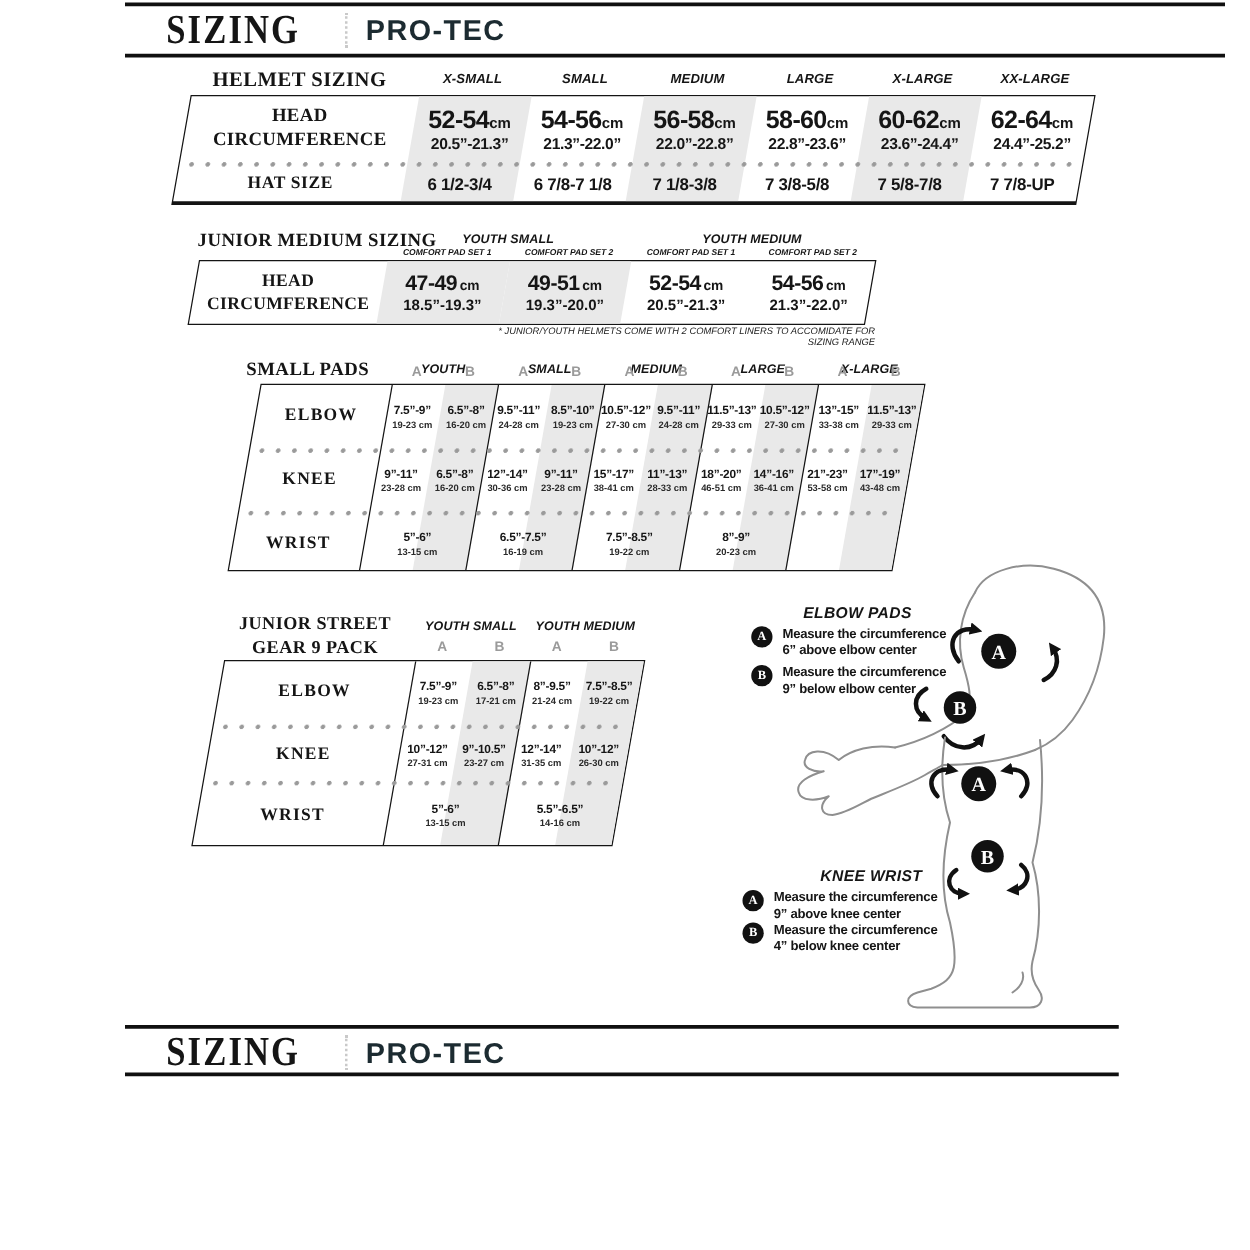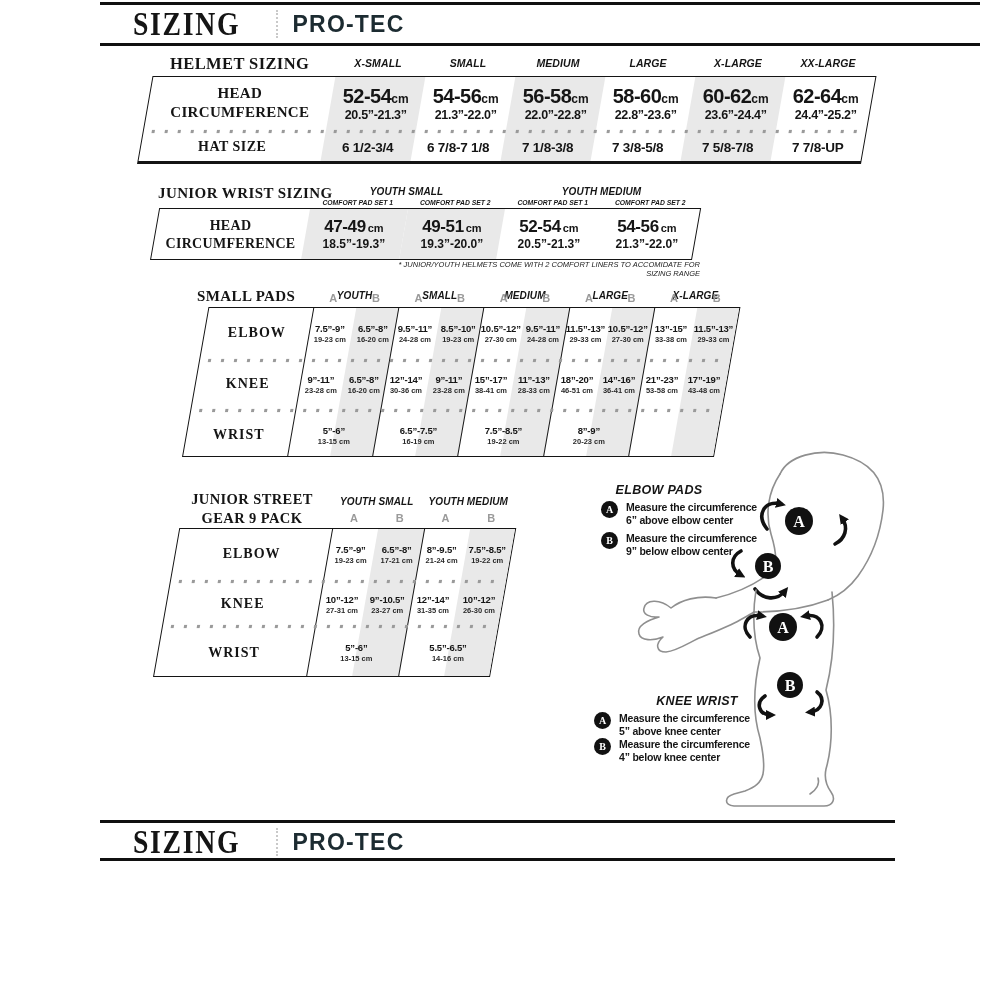--- a/index.html
+++ b/index.html
@@ -138,21 +138,21 @@
       </div>
     <div class="tc" style="width:90px">
         <div class="us h-hat">7 5/8-7/8</div>
       </div>
     <div class="tc" style="width:90px">
         <div class="us h-hat">7 7/8-UP</div>
       </div>
   </div>
 </div>
 
-<div class="sec-title" style="left:158px;top:185px;font-size:15px">JUNIOR WRIST SIZING</div>
+<div class="sec-title" style="left:158px;top:185px;font-size:15px">JUNIOR MEDIUM SIZING</div>
 <div class="hdr-flex" style="left:309px;top:186px;width:390px">
   <div class="szhead" style="font-size:10px">YOUTH SMALL</div>
   <div class="szhead" style="font-size:10px">YOUTH MEDIUM</div>
 </div>
 <div class="hdr-flex" style="left:309px;top:199px;width:390px">
   <div class="padset">COMFORT PAD SET 1</div>
   <div class="padset">COMFORT PAD SET 2</div>
   <div class="padset">COMFORT PAD SET 1</div>
   <div class="padset">COMFORT PAD SET 2</div>
 </div>
@@ -490,42 +490,42 @@
       </div>
     <div class="tc" style="flex:2">
         <div class="us">
           <div class="s-in">5.5”-6.5”</div>
           <div class="s-cm">14-16 cm</div>
         </div>
       </div>
   </div>
 </div>
 
-<div class="g-title" style="left:569px;top:483px;width:180px">ELBOW PADS</div>
+<div class="g-title" style="left:596px;top:483px;width:180px">ELBOW PADS</div>
 <div class="g-item" style="left:601px;top:501px">
   <div class="g-bullet">A</div>
   <div class="g-text">
       <div>Measure the circumference</div>
       <div>6” above elbow center</div>
     </div>
 </div>
 <div class="g-item" style="left:601px;top:532px">
   <div class="g-bullet">B</div>
   <div class="g-text">
       <div>Measure the circumference</div>
       <div>9” below elbow center</div>
     </div>
 </div>
 
 <div class="g-title" style="left:607px;top:694px;width:180px">KNEE WRIST</div>
 <div class="g-item" style="left:594px;top:712px">
   <div class="g-bullet">A</div>
   <div class="g-text">
       <div>Measure the circumference</div>
-      <div>5” above knee center</div>
+      <div>9” above knee center</div>
     </div>
 </div>
 <div class="g-item" style="left:594px;top:738px">
   <div class="g-bullet">B</div>
   <div class="g-text">
       <div>Measure the circumference</div>
       <div>4” below knee center</div>
     </div>
 </div>
 

